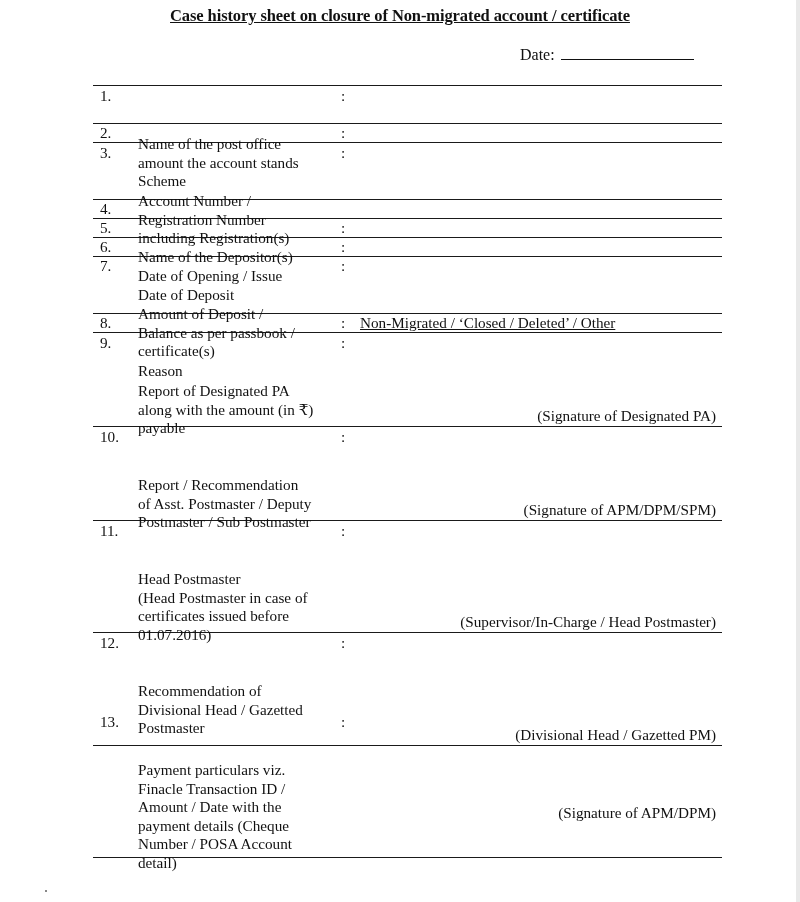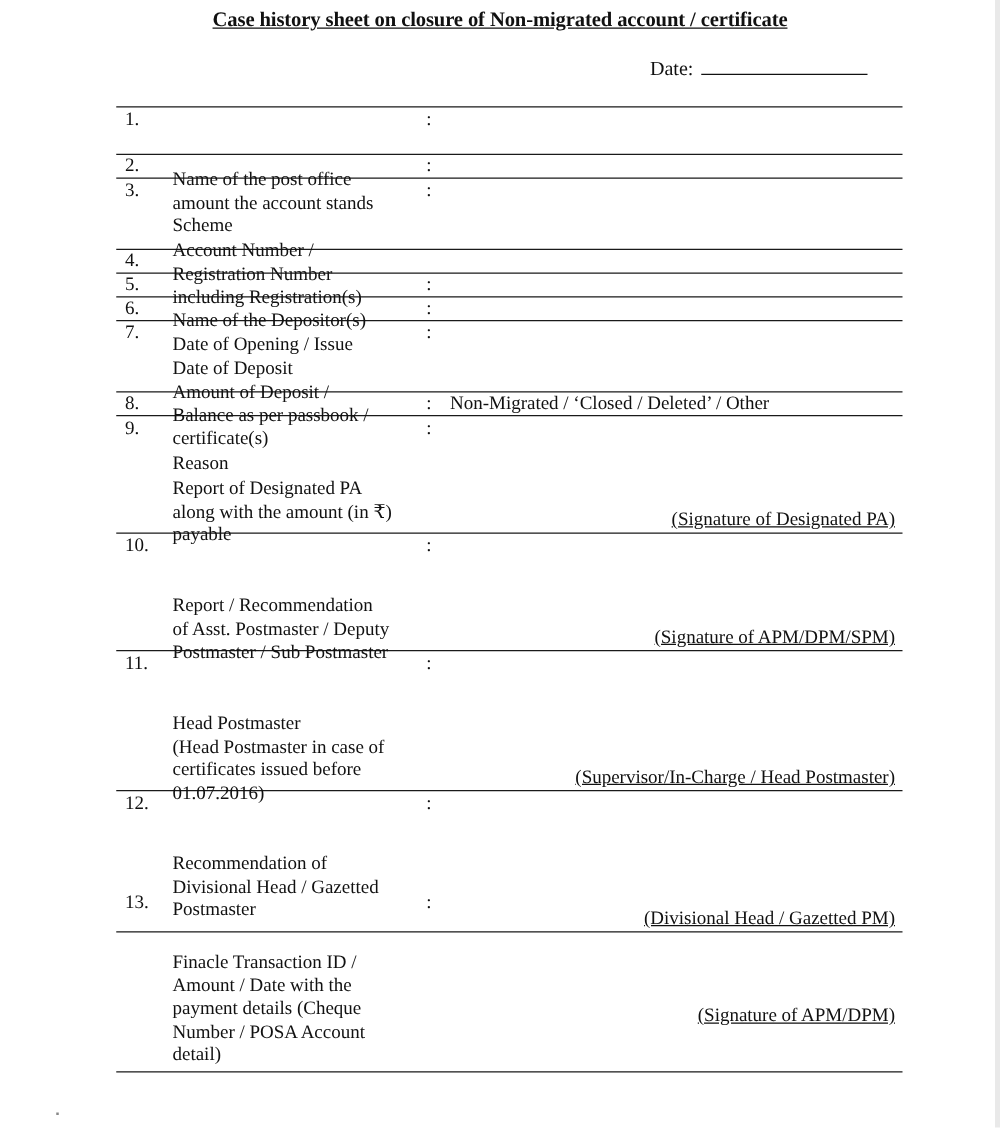--- a/index.html
+++ b/index.html
@@ -14,22 +14,22 @@
     font-weight: bold; font-size: 16.5px; text-decoration: underline;
     letter-spacing: -0.1px;
   }
   .date-wrap { position: absolute; top: 45px; left: 520px; font-size: 16px; }
   .date-line { display: inline-block; width: 133px; border-bottom: 1px solid #111; margin-left: 6px; height: 14px; vertical-align: baseline; }
   .hr { position: absolute; left: 93px; width: 629px; height: 0; border-top: 1.4px solid #1a1a1a; }
   .row { position: absolute; left: 93px; width: 629px; font-size: 15.2px; line-height: 18.5px; }
   .num { position: absolute; left: 7px; top: 0; }
   .label { position: absolute; left: 45px; top: 0; width: 200px; margin-top: 48px; }
   .colon { position: absolute; left: 248px; top: 0; }
-  .value { position: absolute; left: 267px; top: 0; white-space: nowrap; }
-  .sig { position: absolute; right: 6px; font-size: 15.2px; white-space: nowrap; text-decoration: underline; }
+  .value { position: absolute; left: 267px; top: 0; white-space: nowrap; text-decoration: underline; }
+  .sig { position: absolute; right: 6px; font-size: 15.2px; white-space: nowrap; }
   .justify { text-align: justify; text-align-last: left; }
   .dot { position: absolute; width: 2px; height: 2px; background: #888; }
 </style>
 </head>
 <body>
 
 <div class="right-edge"></div>
 
 <div class="title">Case history sheet on closure of Non-migrated account / certificate</div>
 
@@ -174,20 +174,21 @@
     <div>Postmaster</div>
   </div>
   <span class="colon">:</span>
   <span class="value"></span>
   <span class="sig" style="top:92px">(Divisional Head / Gazetted PM)</span>
 </div>
 
 <div class="row" style="top:713px; height:110px">
   <span class="num">13.</span>
   <div class="label">
+    <div>Payment particulars viz.</div>
     <div>Finacle Transaction ID /</div>
     <div>Amount / Date with the</div>
     <div>payment details (Cheque</div>
     <div>Number / POSA Account</div>
     <div>detail)</div>
   </div>
   <span class="colon">:</span>
   <span class="value"></span>
   <span class="sig" style="top:91px">(Signature of APM/DPM)</span>
 </div>

